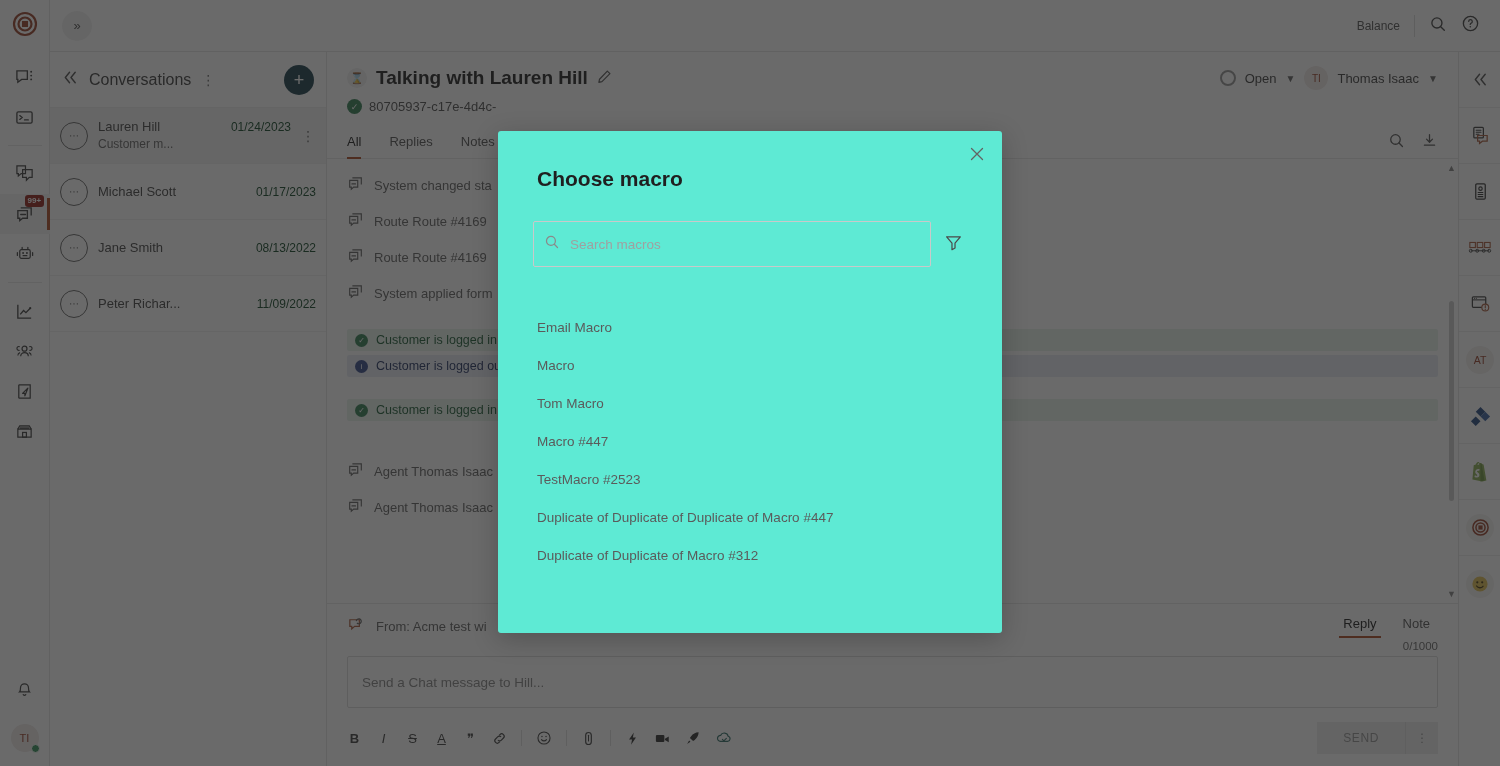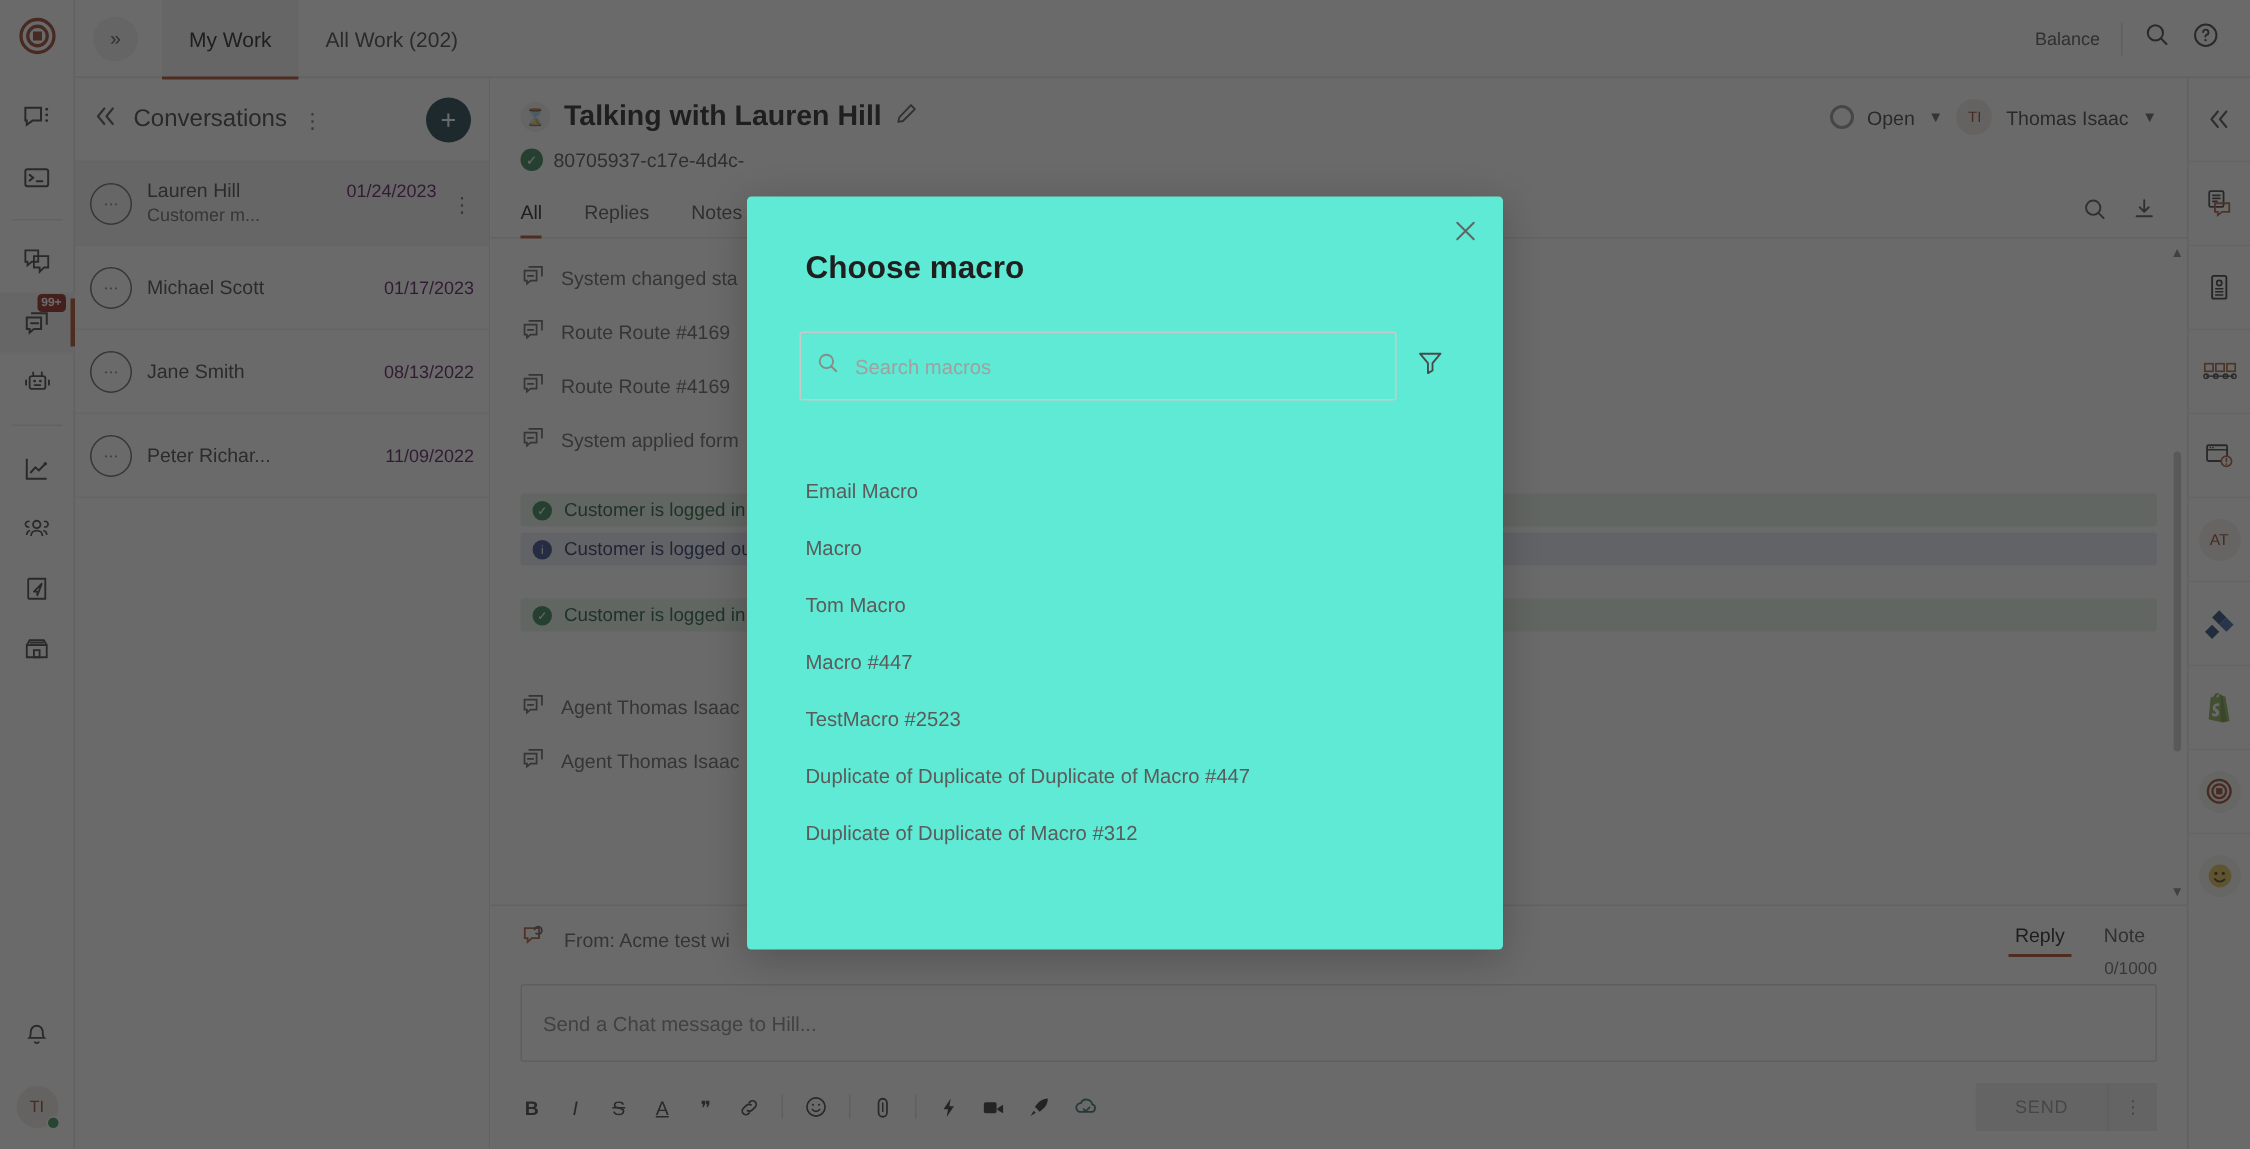--- a/index.html
+++ b/index.html
@@ -113,21 +113,21 @@
   .conv-row.selected { background: #f4f4f4; }
   .conv-ava {
     width: 28px; height: 28px; border-radius: 50%;
     border: 1.5px solid #6d6d6d; color: #6d6d6d;
     display: flex; align-items: center; justify-content: center;
     font-size: 10px; flex: 0 0 auto;
   }
   .conv-body { flex: 1; min-width: 0; }
   .conv-line { display: flex; align-items: baseline; }
   .conv-name { font-size: 13px; color: #4f4f4f; white-space: nowrap; overflow: hidden; text-overflow: ellipsis; }
-  .conv-date { font-size: 12px; color: #701a75; margin-left: auto; padding-left: 8px; white-space: nowrap; }
+  .conv-date { font-size: 12px; color: #14532d; margin-left: auto; padding-left: 8px; white-space: nowrap; }
   .conv-sub { font-size: 12px; color: #6d6d6d; margin-top: 2px; }
 
   
   .main {
     position: absolute; left: 327px; right: 42px; top: 52px; bottom: 0;
     background: #fff; z-index: 2; display: flex; flex-direction: column;
   }
   .main-head { padding: 14px 20px 0 20px; }
   .title-row { display: flex; align-items: center; gap: 9px; }
   .title-icon {
@@ -208,21 +208,21 @@
   .send-btn {
     background: #ededed; color: #9a9a9a; font-size: 12px; letter-spacing: .6px;
     padding: 9px 26px; border: none;
   }
   .send-kebab { background: #ededed; color: #9a9a9a; padding: 9px 10px; border-left: 1px solid #e0e0e0; font-size: 12px; }
 
   
   .rrail {
     position: absolute; right: 0; top: 52px; bottom: 0; width: 42px;
     background: #fff; border-left: 1px solid #e4e4e4;
-    display: flex; flex-direction: column; align-items: center; z-index: 3;
+    display: flex; flex-direction: column; z-index: 3;
   }
   .rrail-item {
     width: 42px; height: 56px; display: flex; align-items: center; justify-content: center;
     border-bottom: 1px solid #ededed; color: #4a4a4a;
   }
   .rrail-item.plain { border-bottom: none; }
   .rr-circ { width: 28px; height: 28px; border-radius: 50%; background: #f3efed; color: #b3472a; font-size: 10.5px; display:flex; align-items:center; justify-content:center; }
 
   
   .modal {
@@ -349,28 +349,20 @@
         </div>
         <div class="rail-avatar">
           <span>TI</span>
           <span class="presence"></span>
         </div>
       </div>
     </div>
 
     <div class="topbar">
       <div class="chev-btn">»</div>
-      <div class="top-tabs">
-        <div class="top-tab active">
-          <span>My Work</span>
-        </div>
-        <div class="top-tab">
-          <span>All Work (202)</span>
-        </div>
-      </div>
       <div class="top-right">
         <span class="balance-label">Balance</span>
         <span class="vdiv"></span>
         <span>
           <svg width="18" height="18" viewBox="0 0 20 20">
               <circle cx="8.8" cy="8.8" r="5.6" fill="none" stroke="#4a4a4a" stroke-width="1.5"></circle>
               <path d="M13 13l4 4" stroke="#4a4a4a" stroke-width="1.5" stroke-linecap="round"></path>
             </svg>
         </span>
         <span>

